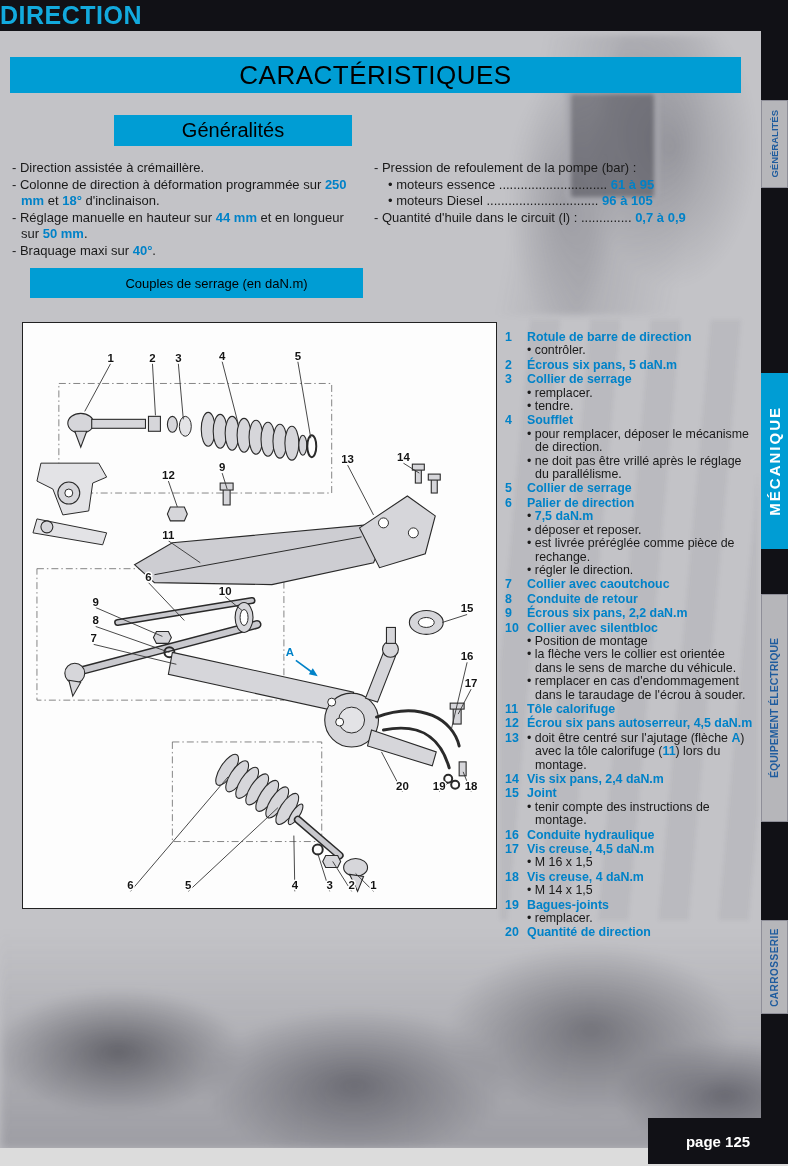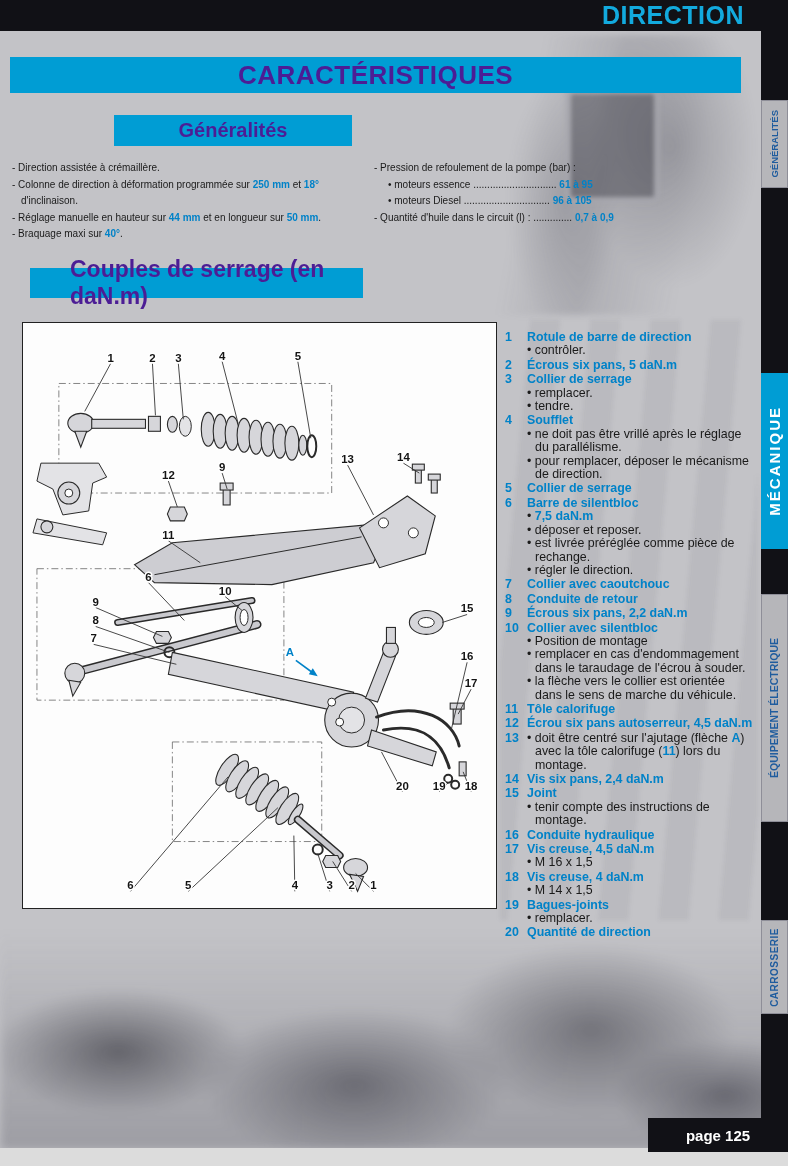--- a/index.html
+++ b/index.html
@@ -23,61 +23,61 @@
     background:repeating-linear-gradient(95deg, transparent 0 30px, rgba(70,70,88,.07) 30px 60px);}
   .ghost-bottom{left:0;top:930px;width:788px;height:220px;filter:blur(5px);
     background:
       radial-gradient(180px 90px at 15% 55%, rgba(25,25,34,.50), transparent 70%),
       radial-gradient(220px 110px at 45% 70%, rgba(35,35,46,.46), transparent 70%),
       radial-gradient(200px 120px at 75% 45%, rgba(28,28,38,.42), transparent 72%),
       radial-gradient(160px 80px at 92% 75%, rgba(30,30,42,.46), transparent 70%),
       linear-gradient(to bottom, rgba(90,90,102,0), rgba(70,70,82,.30));}
 
   .top-band{position:absolute;left:0;top:0;width:788px;height:31px;background:var(--band);
-    z-index:5;display:flex;align-items:center;justify-content:flex-end;}
+    z-index:5;display:flex;align-items:center;justify-content:flex-start;}
   .top-band h1{color:#12aade;font-size:25px;font-weight:bold;letter-spacing:.5px;margin-right:44px;}
 
   .side-strip{position:absolute;left:761px;top:0;width:27px;height:1148px;background:var(--band);z-index:3;}
   .tab{position:absolute;left:761px;width:27px;background:var(--tab-bg);color:var(--tab-text);
     display:flex;align-items:center;justify-content:center;z-index:6;border:1px solid #8e8e98;}
   .tab span{writing-mode:vertical-rl;transform:rotate(180deg);font-weight:bold;white-space:nowrap;line-height:1;}
   .tab.active{background:var(--banner);color:#fff;border-color:var(--banner);}
   .tab1{top:100px;height:88px;font-size:9.5px;}
   .tab2{top:373px;height:176px;font-size:15px;letter-spacing:2px;}
   .tab3{top:594px;height:228px;font-size:10.5px;}
   .tab4{top:920px;height:94px;font-size:10px;letter-spacing:.5px;}
 
-  .banner{position:absolute;background:var(--banner);color:#4c1d95;font-weight:bold;
+  .banner{position:absolute;background:var(--banner);color:#000000;font-weight:normal;
     display:flex;align-items:center;justify-content:center;z-index:2;}
   .banner-carac{left:10px;top:57px;width:731px;height:36px;font-size:26px;letter-spacing:.5px;}
   .banner-gen{left:114px;top:115px;width:238px;height:31px;font-size:20px;}
-  .banner-couples{left:30px;top:268px;width:333px;height:30px;font-size:23px;padding-left:40px;}
+  .banner-couples{left:30px;top:268px;width:333px;height:30px;font-size:13px;padding-left:40px;}
 
   .specs{position:absolute;left:12px;top:160px;width:742px;display:flex;z-index:2;color:var(--text);}
-  .spec-col{font-size:10px;line-height:16.5px;}
+  .spec-col{font-size:13px;line-height:16.5px;}
   .spec-col.left{width:352px;margin-right:10px;}
   .spec-col.right{width:380px;}
   .spec-line{padding-left:9px;text-indent:-9px;}
   .spec-line.sub{padding-left:22px;text-indent:-8px;}
   .hl{color:var(--accent);font-weight:bold;}
 
   .diagram-box{position:absolute;left:22px;top:322px;width:475px;height:587px;background:#fdfdfd;
     border:1.5px solid #222;z-index:2;}
   #diagram-svg{width:100%;height:100%;display:block;}
 
   .legend{position:absolute;left:505px;top:331px;width:250px;z-index:2;
     font-size:12.4px;line-height:13.4px;color:var(--text);}
   .legend-item{display:flex;margin-bottom:1px;}
   .lnum{flex:0 0 22px;color:var(--accent);font-weight:bold;}
   .lbody{flex:1;}
   .ltitle{color:var(--accent);font-weight:bold;}
   .ldetail{padding-left:8px;text-indent:-8px;}
 
   .bottom-white{position:absolute;left:0;top:1148px;width:788px;height:18px;background:#dcdcdc;z-index:4;}
-  .page-num{position:absolute;left:648px;top:1118px;width:140px;height:34px;background:var(--band);
+  .page-num{position:absolute;left:648px;top:1118px;width:140px;height:46px;background:var(--band);
     color:#fff;display:flex;align-items:center;justify-content:center;font-weight:bold;font-size:15px;z-index:5;}
 
   
   svg .part{fill:#d6d6da;stroke:#2a2a2a;stroke-width:1.1}
   svg .partlight{fill:#e3e3e6;stroke:#2a2a2a;stroke-width:1}
   svg .shield{fill:#cdcdd2;stroke:#2a2a2a;stroke-width:1.1}
   svg .hole{fill:#fff;stroke:#2a2a2a;stroke-width:1}
   svg .ring{fill:none;stroke:#2a2a2a;stroke-width:2}
   svg .pipe{fill:none;stroke:#2a2a2a;stroke-width:3;stroke-linecap:round}
   svg .rodline{stroke:#2a2a2a;stroke-linecap:round}
@@ -337,34 +337,34 @@
         <div class="lbody">
           <div class="ltitle">Collier de serrage</div>
           <div class="ldetail">• remplacer.</div>
           <div class="ldetail">• tendre.</div>
         </div>
       </div>
       <div class="legend-item">
         <span class="lnum">4</span>
         <div class="lbody">
           <div class="ltitle">Soufflet</div>
+          <div class="ldetail">• pour remplacer, déposer le mécanisme de direction.</div>
           <div class="ldetail">• ne doit pas être vrillé après le réglage du parallélisme.</div>
-          <div class="ldetail">• pour remplacer, déposer le mécanisme de direction.</div>
         </div>
       </div>
       <div class="legend-item">
         <span class="lnum">5</span>
         <div class="lbody">
           <div class="ltitle">Collier de serrage</div>
         </div>
       </div>
       <div class="legend-item">
         <span class="lnum">6</span>
         <div class="lbody">
-          <div class="ltitle">Barre de silentbloc</div>
+          <div class="ltitle">Palier de direction</div>
           <div class="ldetail">• <b class="hl">7,5 daN.m</b></div>
           <div class="ldetail">• déposer et reposer.</div>
           <div class="ldetail">• est livrée préréglée comme pièce de rechange.</div>
           <div class="ldetail">• régler le direction.</div>
         </div>
       </div>
       <div class="legend-item">
         <span class="lnum">7</span>
         <div class="lbody">
           <div class="ltitle">Collier avec caoutchouc</div>
@@ -380,22 +380,22 @@
         <span class="lnum">9</span>
         <div class="lbody">
           <div class="ltitle">Écrous six pans, 2,2 daN.m</div>
         </div>
       </div>
       <div class="legend-item">
         <span class="lnum">10</span>
         <div class="lbody">
           <div class="ltitle">Collier avec silentbloc</div>
           <div class="ldetail">• Position de montage</div>
+          <div class="ldetail">• la flèche vers le collier est orientée dans le sens de marche du véhicule.</div>
           <div class="ldetail">• remplacer en cas d'endommagement dans le taraudage de l'écrou à souder.</div>
-          <div class="ldetail">• la flèche vers le collier est orientée dans le sens de marche du véhicule.</div>
         </div>
       </div>
       <div class="legend-item">
         <span class="lnum">11</span>
         <div class="lbody">
           <div class="ltitle">Tôle calorifuge</div>
         </div>
       </div>
       <div class="legend-item">
         <span class="lnum">12</span>

